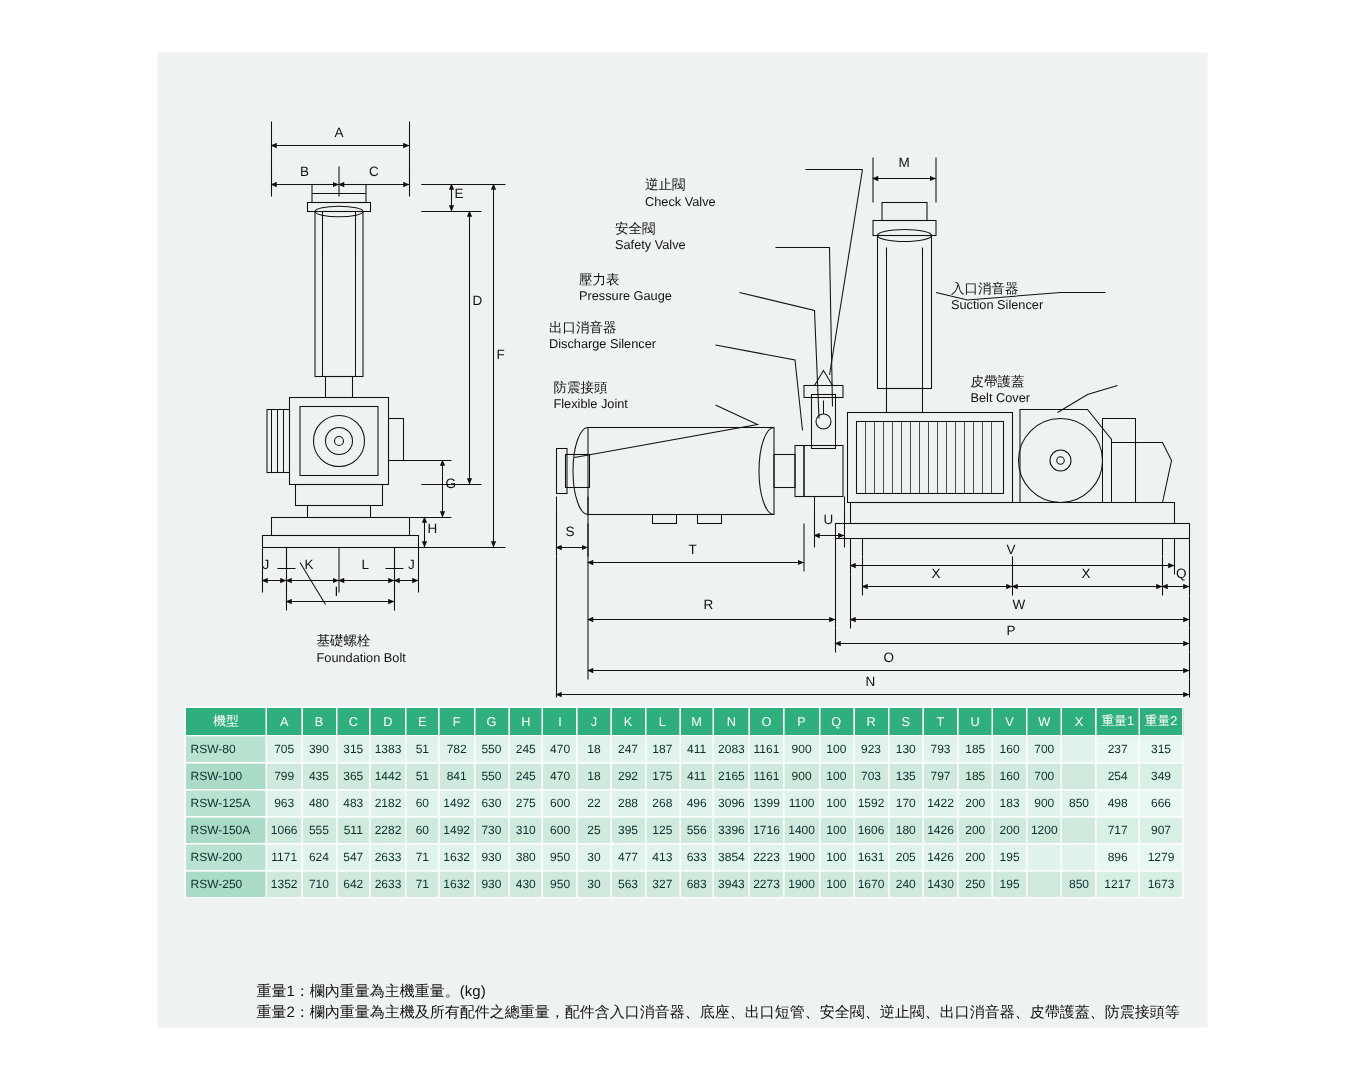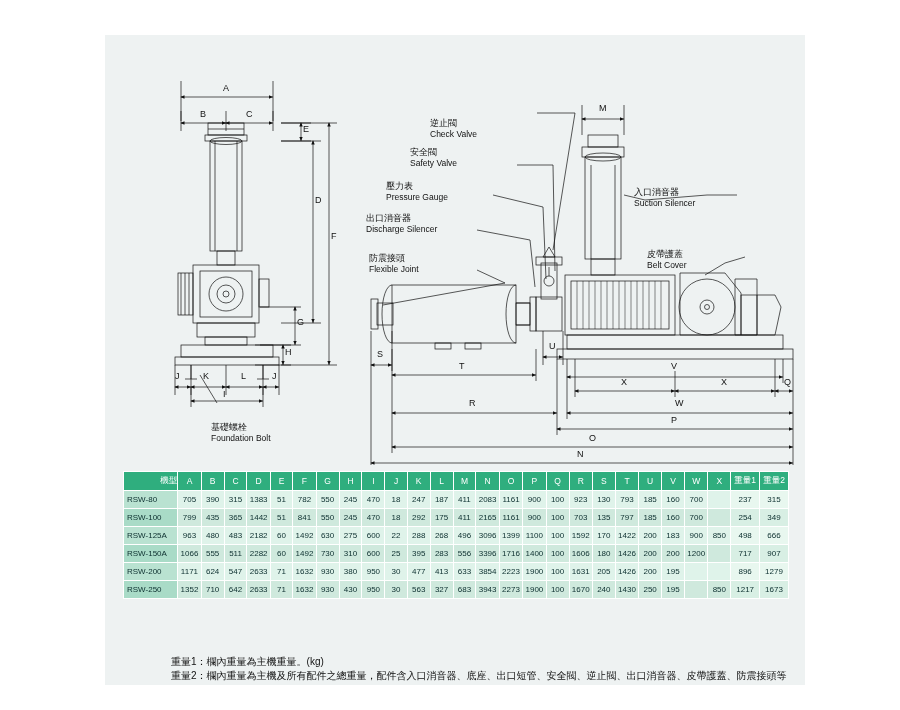--- a/index.html
+++ b/index.html
@@ -50,21 +50,21 @@
     padding:0;
     height:17px;
     font-weight:normal;
   }
   table.spec thead th{
     background:#2fae7e;
     color:#ffffff;
     font-size:8.5px;
     height:18px;
   }
-  table.spec thead th.modelhead{background:#2fae7e;text-align:right;}
+  table.spec thead th.modelhead{background:#2fae7e;}
   table.spec thead th.wt{background:#2fae7e;}
   table.spec tbody td{
     background:#dff3ea;
   }
   table.spec tbody tr:nth-child(even) td{
     background:#cfe9dd;
   }
   table.spec tbody td.model{
     background:#b9e2d1;
     font-size:8px;
@@ -502,21 +502,21 @@
               <td>555</td>
               <td>511</td>
               <td>2282</td>
               <td>60</td>
               <td>1492</td>
               <td>730</td>
               <td>310</td>
               <td>600</td>
               <td>25</td>
               <td>395</td>
-              <td>283</td>
+              <td>125</td>
               <td>556</td>
               <td>3396</td>
               <td>1716</td>
               <td>1400</td>
               <td>100</td>
               <td>1606</td>
               <td>180</td>
               <td>1426</td>
               <td>200</td>
               <td>200</td>

